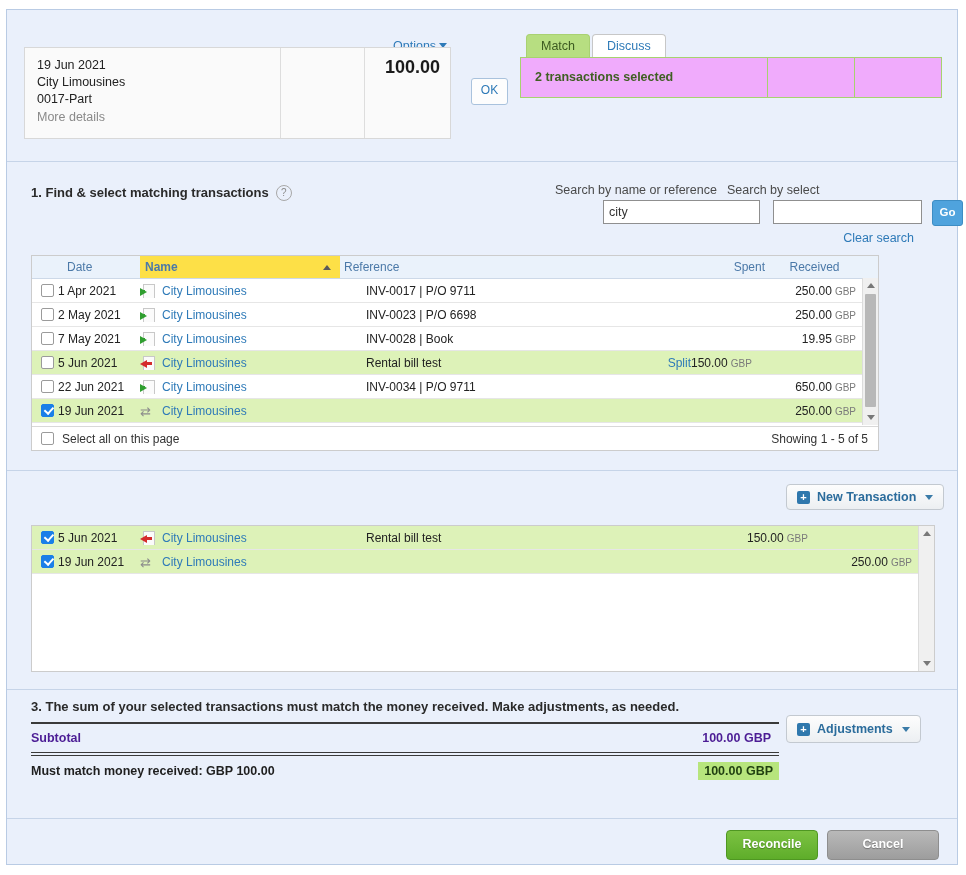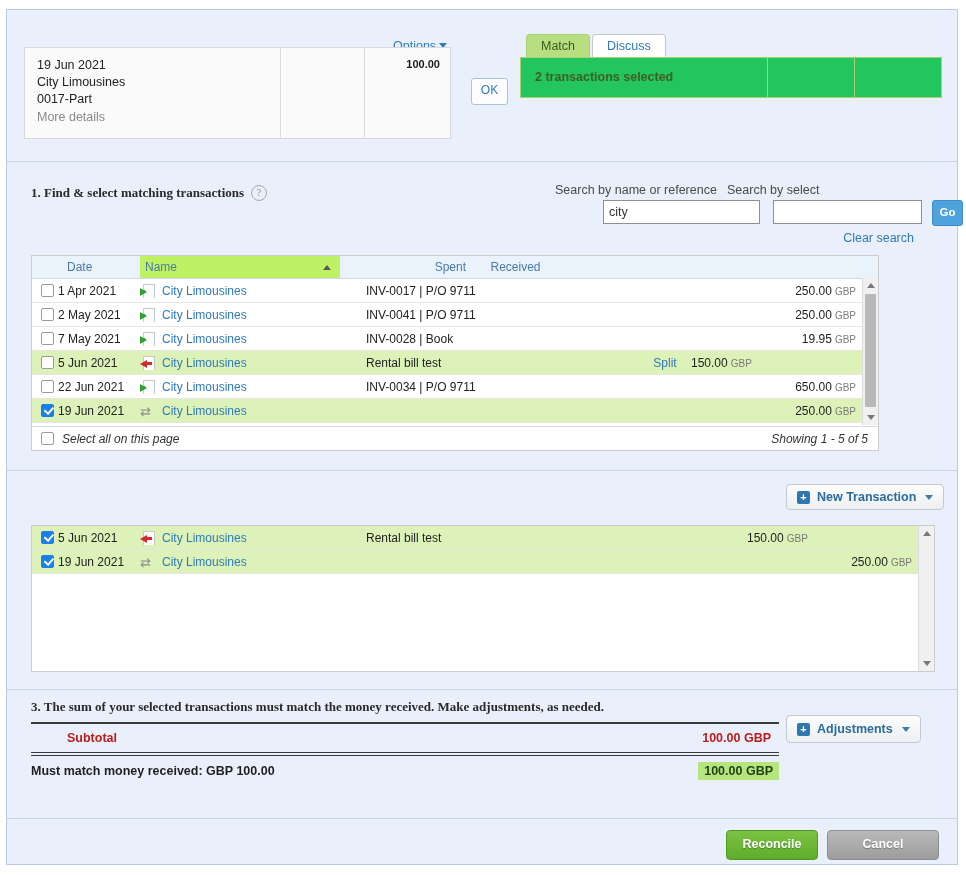--- a/index.html
+++ b/index.html
@@ -84,21 +84,21 @@
     line-height: 17px;
   }
   .stmt-more {
     font-size: 12.5px;
     color: #8a8a8a;
     line-height: 17px;
     margin-top: 1px;
     cursor: pointer;
   }
   .stmt-amount {
-    font-size: 11px;
+    font-size: 18px;
     font-weight: bold;
     color: #1a1a1a;
     margin-left: 12px;
   }
 
   .ok-btn {
     position: absolute;
     left: 464px;
     top: 68px;
     width: 35px;
@@ -141,21 +141,21 @@
     color: #2e7ab8;
     margin-left: 2px;
   }
 
   .green-bar {
     position: absolute;
     left: 513px;
     top: 47px;
     width: 422px;
     height: 41px;
-    background: #22c55e;
+    background: #f0abfc;
     border: 1px solid #a7d26f;
     box-sizing: border-box;
     display: flex;
   }
   .gb-main {
     flex: 0 0 247px;
     border-right: 1px solid #a7d26f;
     box-sizing: border-box;
     padding: 12px 0 0 14px;
     font-size: 12.5px;
@@ -175,21 +175,20 @@
     width: 950px;
     height: 1px;
     background: #c6d4e8;
   }
 
   
   .sec-head {
     font-size: 13px;
     font-weight: bold;
     color: #2a2a2a;
-    font-family: Liberation Serif, serif;
   }
   .help-icon {
     display: inline-block;
     width: 14px;
     height: 14px;
     border: 1px solid #a8a8a8;
     border-radius: 50%;
     color: #8c8c8c;
     font-size: 10px;
     font-weight: normal;
@@ -297,21 +296,21 @@
     height: 22px;
     background: #eaf2fb;
     border-bottom: 1px solid #cdd9e8;
   }
   .thead .th {
     font-size: 12px;
     color: #4b79a8;
     line-height: 22px;
     box-sizing: border-box;
   }
-  .th.sorted { background: #bef264; position: relative; }
+  .th.sorted { background: #fde047; position: relative; font-weight: bold; }
   .sort-caret {
     position: absolute;
     right: 9px;
     top: 9px;
     border-left: 4px solid transparent;
     border-right: 4px solid transparent;
     border-bottom: 5px solid #5a5a5a;
   }
 
   .trow {
@@ -329,21 +328,21 @@
     white-space: nowrap;
     overflow: hidden;
   }
 
   
   .c-chk   { flex: 0 0 26px; padding-left: 9px; }
   .c-date  { flex: 0 0 82px; }
   .c-icon  { flex: 0 0 22px; }
   .c-name  { flex: 0 0 200px; color: #2e7ab8 !important; cursor: pointer; }
   .c-ref   { flex: 1; padding-left: 4px; }
-  .c-split { flex: 0 0 52px; text-align: center; color: #2e7ab8 !important; cursor: pointer; }
+  .c-split { flex: 0 0 52px; text-align: right; color: #2e7ab8 !important; cursor: pointer; }
   .c-spent { flex: 0 0 82px; padding-right: 8px; }
   .c-recv  { flex: 0 0 105px; text-align: right; padding-right: 22px; }
 
   .th.c-date { padding-left: 35px; flex: 0 0 108px; }
   .th.c-name-h { flex: 0 0 200px; padding-left: 5px; }
   .th.c-ref-h { flex: 1; padding-left: 4px; }
   .th.c-spent-h { flex: 0 0 134px; text-align: right; padding-right: 8px; }
   .th.c-recv-h { flex: 0 0 105px; text-align: center; padding-right: 22px; }
 
   .cur { font-size: 10px; color: #7b7b7b; margin-left: 3px; }
@@ -483,22 +482,21 @@
   
   .rule-thick { height: 2px; background: #3a3a3a; }
   .rule-dbl { height: 1px; background: #3a3a3a; }
 
   .sub-row {
     display: flex;
     align-items: center;
     height: 28px;
     font-size: 12.5px;
     font-weight: bold;
-    color: #b91c1c;
-    margin-left: 36px;
+    color: #4c1d95;
   }
   .sub-row .amt { margin-left: auto; padding-right: 8px; }
 
   .match-row {
     display: flex;
     align-items: center;
     height: 30px;
     font-size: 12.5px;
     font-weight: bold;
     color: #1f1f1f;
@@ -612,40 +610,41 @@
     <div class="clear-search">Clear search</div>
   </div>
 
   <div class="tbl-box" style="left:24px; top:245px; width:848px; height:196px;">
     <div class="thead">
       <div class="th c-date">Date</div>
       <div class="th c-name-h sorted">
         <span>Name</span>
         <span class="sort-caret"></span>
       </div>
+      <div class="th c-ref-h">Reference</div>
       <div class="th c-spent-h">Spent</div>
       <div class="th c-recv-h">Received</div>
     </div>
     <div id="s1-rows">
         <div class="trow">
           <div class="td c-chk"><span class="chk"></span></div>
           <div class="td c-date">1 Apr 2021</div>
           <div class="td c-icon"><span class="doc-ico in"><span class="page-sh"></span><span class="arr"></span></span></div>
           <div class="td c-name">City Limousines</div>
           <div class="td c-ref">INV-0017 | P/O 9711</div>
           <div class="td c-split"></div>
           <div class="td c-spent"></div>
           <div class="td c-recv">250.00<span class="cur">GBP</span></div>
         </div>
         <div class="trow">
           <div class="td c-chk"><span class="chk"></span></div>
           <div class="td c-date">2 May 2021</div>
           <div class="td c-icon"><span class="doc-ico in"><span class="page-sh"></span><span class="arr"></span></span></div>
           <div class="td c-name">City Limousines</div>
-          <div class="td c-ref">INV-0041 | P/O 9711</div>
+          <div class="td c-ref">INV-0023 | P/O 6698</div>
           <div class="td c-split"></div>
           <div class="td c-spent"></div>
           <div class="td c-recv">250.00<span class="cur">GBP</span></div>
         </div>
         <div class="trow">
           <div class="td c-chk"><span class="chk"></span></div>
           <div class="td c-date">7 May 2021</div>
           <div class="td c-icon"><span class="doc-ico in"><span class="page-sh"></span><span class="arr"></span></span></div>
           <div class="td c-name">City Limousines</div>
           <div class="td c-ref">INV-0028 | Book</div>
@@ -682,21 +681,21 @@
           <div class="td c-split"></div>
           <div class="td c-spent"></div>
           <div class="td c-recv">250.00<span class="cur">GBP</span></div>
         </div>
       </div>
     <div class="vscroll" style="top:22px; bottom:25px;">
       <div class="vs-arrow vs-up"></div>
       <div class="vs-thumb" style="top:16px; bottom:18px;"></div>
       <div class="vs-arrow vs-down"></div>
     </div>
-    <div class="tfoot" style="position:absolute; left:0; right:0; bottom:0;font-style:italic;">
+    <div class="tfoot" style="position:absolute; left:0; right:0; bottom:0;">
       <span class="chk"></span>
       <span class="lbl">Select all on this page</span>
       <span class="showing">Showing 1 - 5 of 5</span>
     </div>
   </div>
 
   <div class="divider" style="top:460px;"></div>
 
 
   <div class="btn3d" style="position:absolute; left:779px; top:474px;">

